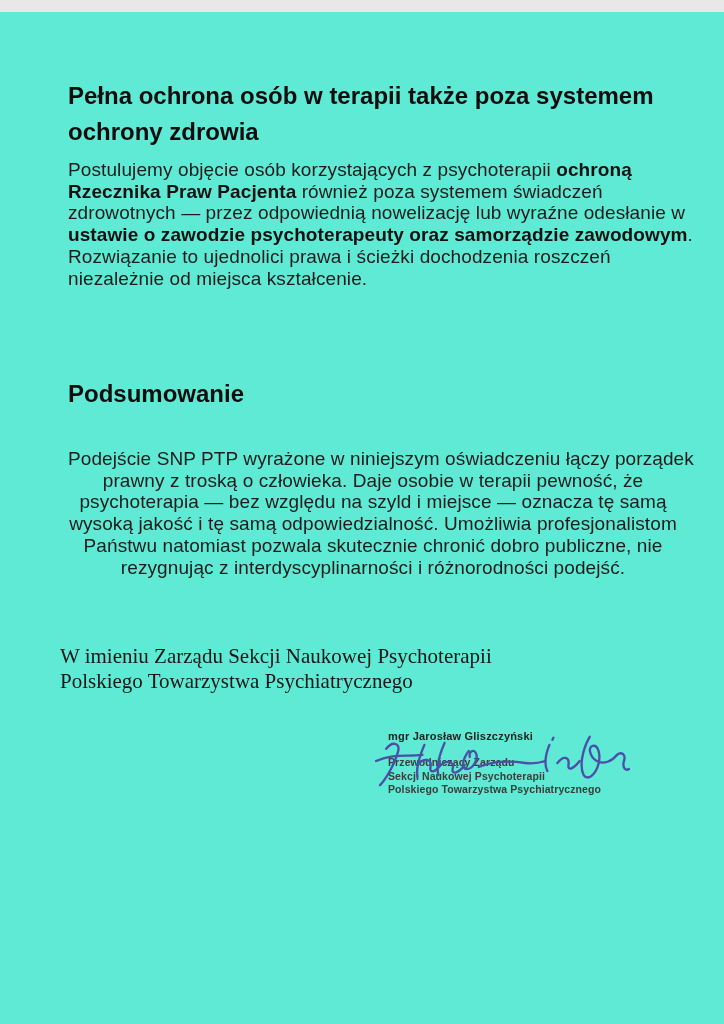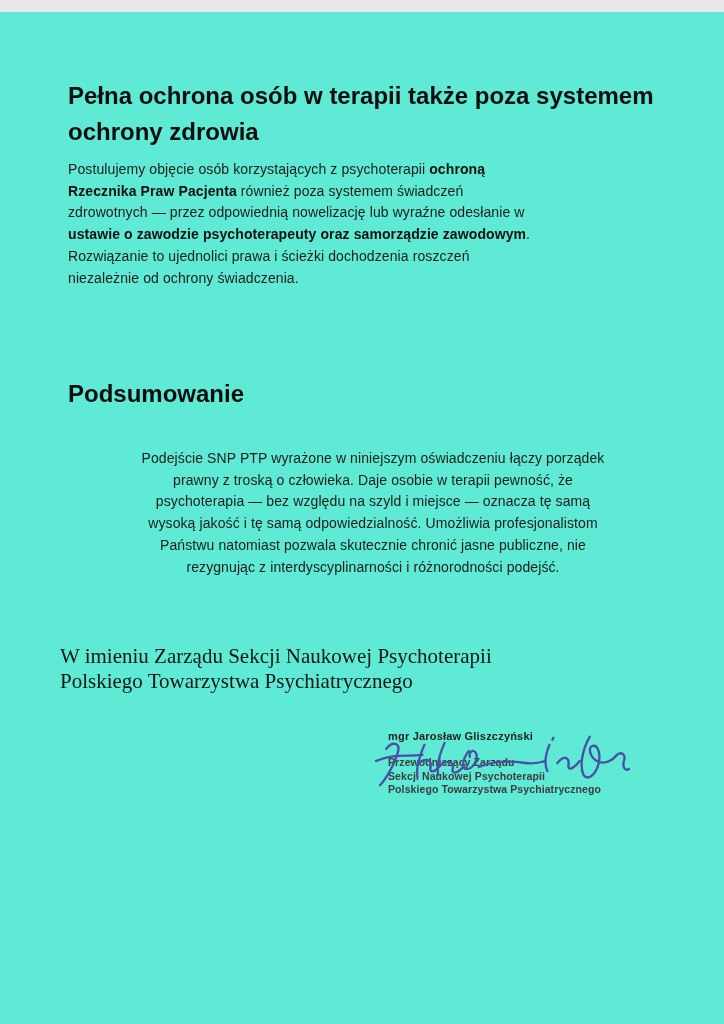--- a/index.html
+++ b/index.html
@@ -17,21 +17,21 @@
     font-family:"Liberation Sans", sans-serif;
     font-weight:bold;
     font-size:24px;line-height:36px;
     color:#0d0d0d;
     margin:0;
   }
   #heading-main{top:66px;}
   #heading-summary{top:364px;}
   .body-para{
     position:absolute;left:68px;width:610px;
-    font-size:14px;line-height:21.7px;
+    font-size:19px;line-height:21.7px;
     color:#1c1c1c;
     letter-spacing:0.1px;
   }
   #paragraph-postulate{top:147px;}
   #paragraph-summary{top:436px;text-align:center;}
   .body-para .bold{font-weight:bold;color:#111;}
   .attribution{
     position:absolute;left:60px;top:632px;width:600px;
     font-family:"Liberation Serif", serif;
     font-size:21px;line-height:25px;
@@ -70,31 +70,31 @@
 <div class="page">
 
   <h1 class="h-block" id="heading-main">Pełna ochrona osób w terapii także poza systemem ochrony zdrowia</h1>
 
   <div class="body-para" id="paragraph-postulate">
       <div class="line"><span>Postulujemy objęcie osób korzystających z psychoterapii </span><span class="bold">ochroną</span></div>
       <div class="line"><span class="bold">Rzecznika Praw Pacjenta</span><span> również poza systemem świadczeń</span></div>
       <div class="line"><span>zdrowotnych — przez odpowiednią nowelizację lub wyraźne odesłanie w</span></div>
       <div class="line"><span class="bold">ustawie o zawodzie psychoterapeuty oraz samorządzie zawodowym</span><span>.</span></div>
       <div class="line"><span>Rozwiązanie to ujednolici prawa i ścieżki dochodzenia roszczeń</span></div>
-      <div class="line"><span>niezależnie od ochrony świadczenia.</span></div>
+      <div class="line"><span>niezależnie od miejsca kształcenie.</span></div>
     </div>
 
   <h1 class="h-block" id="heading-summary">Podsumowanie</h1>
 
   <div class="body-para" id="paragraph-summary">
       <div class="line"><span>Podejście SNP PTP wyrażone w niniejszym oświadczeniu łączy porządek</span></div>
       <div class="line"><span>prawny z troską o człowieka. Daje osobie w terapii pewność, że</span></div>
       <div class="line"><span>psychoterapia — bez względu na szyld i miejsce — oznacza tę samą</span></div>
       <div class="line"><span>wysoką jakość i tę samą odpowiedzialność. Umożliwia profesjonalistom</span></div>
-      <div class="line"><span>Państwu natomiast pozwala skutecznie chronić jasne publiczne, nie</span></div>
+      <div class="line"><span>Państwu natomiast pozwala skutecznie chronić dobro publiczne, nie</span></div>
       <div class="line"><span>rezygnując z interdyscyplinarności i różnorodności podejść.</span></div>
     </div>
 
   <div class="attribution">
       <div class="line">W imieniu Zarządu Sekcji Naukowej Psychoterapii</div>
       <div class="line">Polskiego Towarzystwa Psychiatrycznego</div>
     </div>
 
   <div class="stamp">
     <div class="stamp-name">mgr Jarosław Gliszczyński</div>

